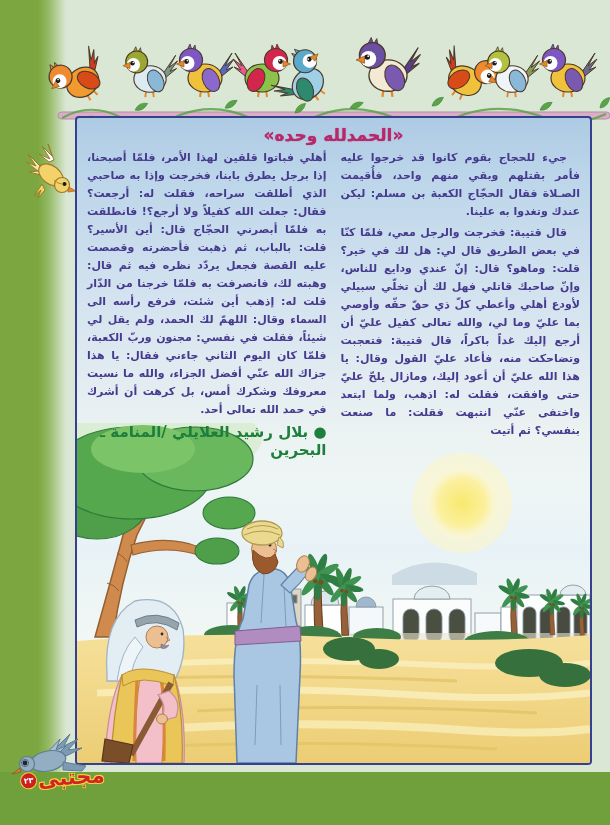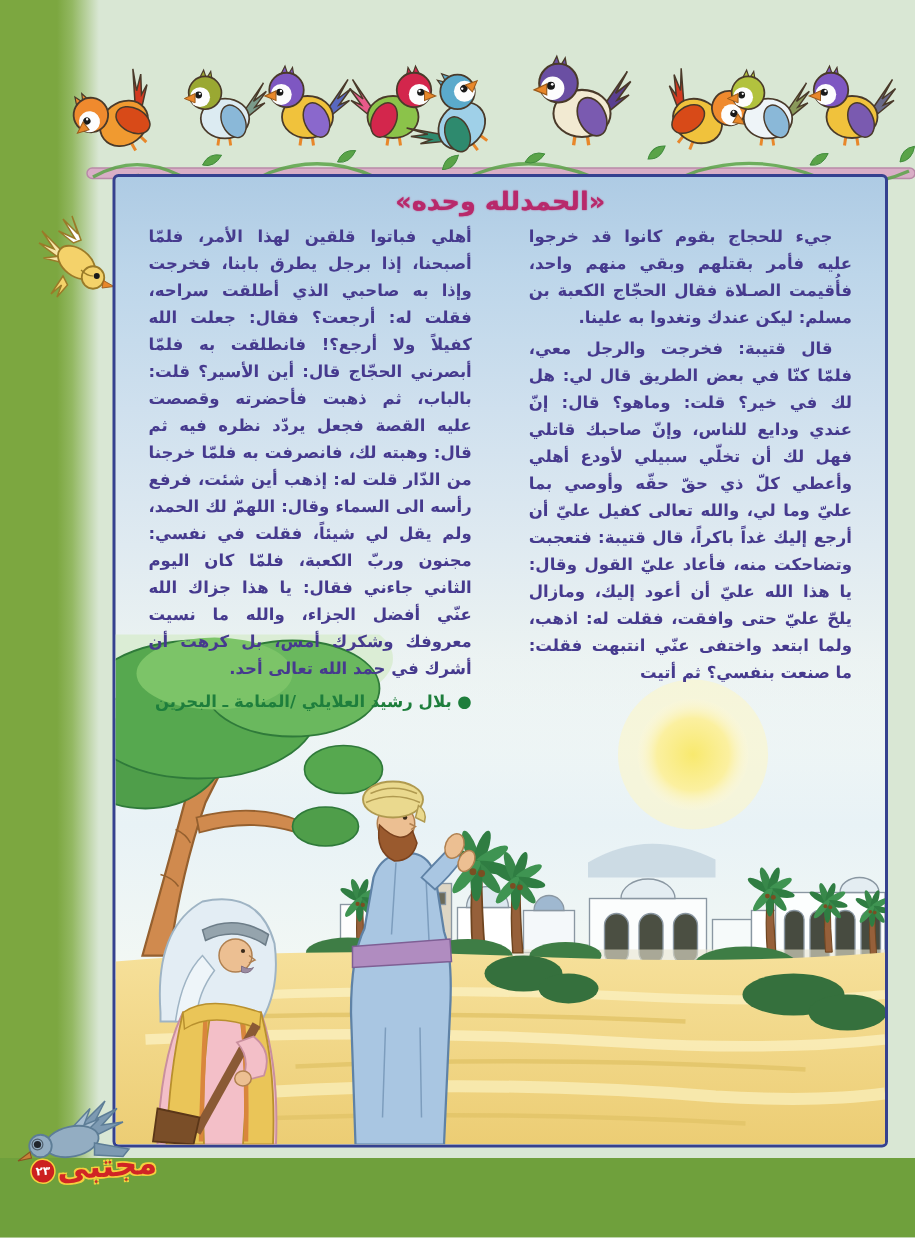--- a/index.html
+++ b/index.html
@@ -20,24 +20,24 @@
   
   .panel{position:absolute;left:75px;top:116px;width:513px;height:645px;
       border:2.5px solid #35418f;border-radius:4px;
       background:linear-gradient(180deg,#aecbe4 0%,#bdd6ea 10%,#cfe0ee 24%,#dfeaf1 38%,#ecf3f2 50%,#f4f8f3 60%,#f7faf5 100%);
       overflow:hidden;}
   .title{position:relative;z-index:3;text-align:center;margin:7px 0 4px;
       font-size:17px;font-weight:bold;color:#b8296b;letter-spacing:.5px;
       text-shadow:0 0 1px #b8296b;}
   .cols{position:relative;z-index:3;direction:rtl;display:flex;gap:14px;padding:0 10px;}
   .col{flex:1;min-width:0;}
-  .col p{margin:0 12px 3px;font-size:11px;line-height:18px;font-weight:bold;color:#463a8e;
+  .col p{margin:0 0 3px;font-size:11px;line-height:18px;font-weight:bold;color:#463a8e;
       text-align:justify;text-indent:13px;}
   .col p.noindent{text-indent:0;}
-  .col p.attribution{color:#1e7e3c;font-size:11px;text-indent:0;margin-top:4px;text-align:right;}
+  .col p.attribution{color:#1e7e3c;font-size:15px;text-indent:0;margin-top:4px;text-align:right;}
   .illustration{position:absolute;left:0;bottom:0;width:513px;height:340px;z-index:1;}
 
   
   .logo{position:absolute;left:6px;top:726px;width:130px;height:86px;z-index:5;}
   .logo .dove{position:absolute;left:2px;top:0;width:84px;height:56px;}
   .logo-text{position:absolute;left:14px;top:40px;direction:rtl;display:flex;align-items:center;gap:1px;
       transform:rotate(-4deg);}
   .logo-text .word{font-size:21px;font-weight:bold;color:#d02525;
       text-shadow:1px 1px 0 #f5cf3e,-1px -1px 0 #f5cf3e,1px -1px 0 #f5cf3e,-1px 1px 0 #f5cf3e;}
   .logo-text .badge{width:15px;height:15px;border-radius:50%;background:#cc2020;border:1px solid #f5cf3e;

